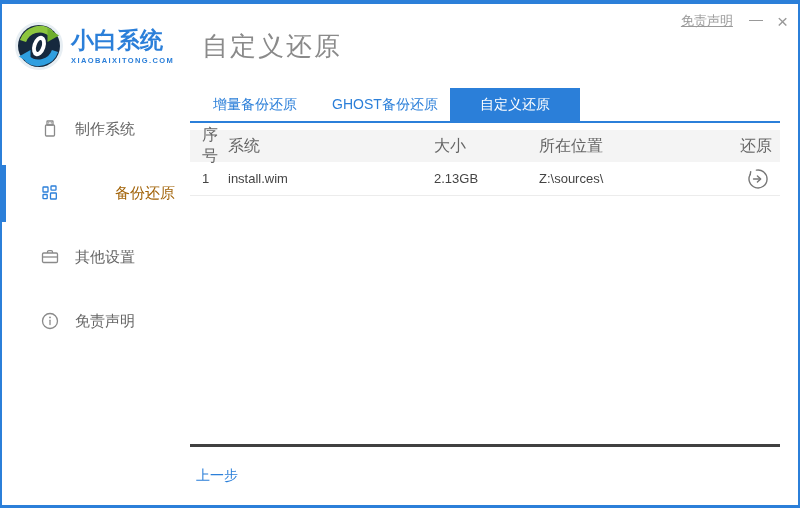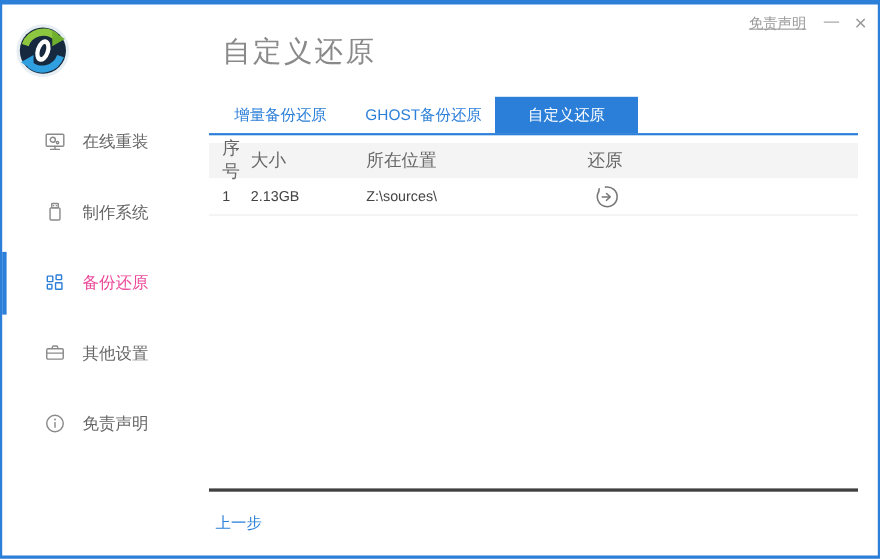--- a/index.html
+++ b/index.html
@@ -32,21 +32,21 @@
   .min-btn{color:#999;font-size:14px;margin-left:16px;cursor:pointer;line-height:1;}
   .close-btn{color:#999;font-size:19px;margin-left:14px;cursor:pointer;line-height:1;font-weight:300;}
 
   
   .main{flex:1;display:flex;min-height:0;}
 
   .sidebar{width:178px;flex:none;padding-top:9px;box-sizing:border-box;}
   .side-item{height:64px;display:flex;align-items:center;padding-left:38px;color:#666;font-size:15px;position:relative;cursor:pointer;}
   .side-item .ico{width:20px;height:20px;color:#8a8a8a;flex:none;display:flex;margin-right:15px;}
   .side-item .ico svg{width:20px;height:20px;}
-  .side-item.active{color:#ec4899;}
+  .side-item.active{color:#a16207;gap:40px;}
   .side-item.active .ico{color:#2b7fd9;}
   .side-item.active::before{
     content:"";position:absolute;left:-2px;top:4px;width:6px;height:57px;background:#2b7fd9;
   }
 
   .content{flex:1;display:flex;flex-direction:column;padding:0 18px 0 10px;min-width:0;}
 
   
   .tabs{display:flex;height:33px;flex:none;border-bottom:2px solid #2b7fd9;}
   .tab{width:130px;display:flex;align-items:center;justify-content:center;font-size:14px;color:#2b7fd9;cursor:pointer;}
@@ -86,44 +86,37 @@
           <circle cx="25" cy="25" r="24" fill="#e7eef3"></circle>
           <circle cx="25" cy="25" r="21" fill="#16293e"></circle>
           <path d="M9 20 A17.5 17.5 0 0 1 37 12.5" stroke="#8dc63f" stroke-width="6.5" fill="none"></path>
           <polygon points="33.5,7 45,14.5 33.5,21" fill="#6faf2e"></polygon>
           <path d="M41 30 A17.5 17.5 0 0 1 13 37.5" stroke="#2f9fe0" stroke-width="6.5" fill="none"></path>
           <polygon points="16.5,43 5,35.5 16.5,29" fill="#2f9fe0"></polygon>
           <ellipse cx="25" cy="25" rx="6.5" ry="10.5" fill="#fff" transform="rotate(18 25 25)"></ellipse>
           <ellipse cx="25" cy="25" rx="2.6" ry="6.2" fill="#16293e" transform="rotate(18 25 25)"></ellipse>
         </svg>
       </span>
+      <span class="brand-text">
+        <span class="brand-name">小白系统</span>
+        <span class="brand-domain">XIAOBAIXITONG.COM</span>
+      </span>
     </div>
     <div class="page-title">自定义还原</div>
     <div class="win-controls">
       <span class="disclaimer">免责声明</span>
       <span class="min-btn">—</span>
       <span class="close-btn">×</span>
     </div>
   </div>
 
   <div class="main">
 
     <div class="sidebar">
 
-      <div class="side-item">
-        <span class="ico">
-          <svg viewBox="0 0 20 20" fill="none" stroke="currentColor" stroke-width="1.3">
-            <rect x="2" y="3" width="16" height="11" rx="1"></rect>
-            <circle cx="8" cy="8" r="2.3"></circle>
-            <circle cx="12.3" cy="10.6" r="1.1"></circle>
-            <path d="M10 14v2.4M6 16.8h8" stroke-linecap="round"></path>
-          </svg>
-        </span>
-        <span>在线重装</span>
-      </div>
 
       <div class="side-item">
         <span class="ico">
           <svg viewBox="0 0 20 20" fill="none" stroke="currentColor" stroke-width="1.3">
             <rect x="7" y="2" width="6" height="4" rx="0.5"></rect>
             <path d="M8.7 3.3v1.2M11.3 3.3v1.2"></path>
             <rect x="5.5" y="6" width="9" height="11" rx="1"></rect>
           </svg>
         </span>
         <span>制作系统</span>
@@ -168,27 +161,29 @@
     <div class="content">
 
       <div class="tabs">
         <div class="tab">增量备份还原</div>
         <div class="tab">GHOST备份还原</div>
         <div class="tab active">自定义还原</div>
       </div>
 
       <div class="thead">
         <div class="col-idx">序号</div>
+        <div class="col-sys">系统</div>
         <div class="col-size">大小</div>
         <div class="col-loc">所在位置</div>
         <div class="col-act">还原</div>
       </div>
 
       <div class="trow">
         <div class="col-idx">1</div>
+        <div class="col-sys">install.wim</div>
         <div class="col-size">2.13GB</div>
         <div class="col-loc">Z:\sources\</div>
         <div class="col-act">
           <span class="restore-btn">
             <svg viewBox="0 0 24 24" fill="none" stroke="currentColor" stroke-width="1.4">
               <path d="M4.2 7.5 A9 9 0 1 0 10.4 3.1" stroke-linecap="round"></path>
               <path d="M4.2 7.5 L4.7 4.7" stroke-linecap="round"></path>
               <path d="M7.5 12 h6.2" stroke-linecap="round"></path>
               <path d="M11.4 8.9 L14.7 12 L11.4 15.1" stroke-linecap="round" stroke-linejoin="round"></path>
             </svg>

